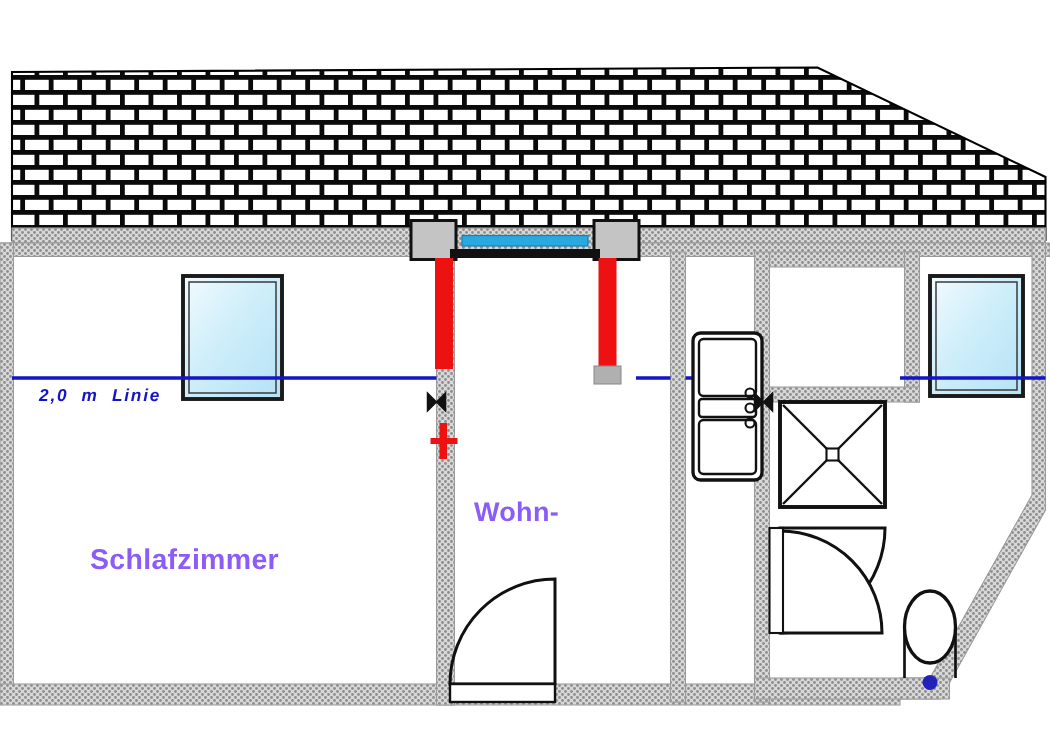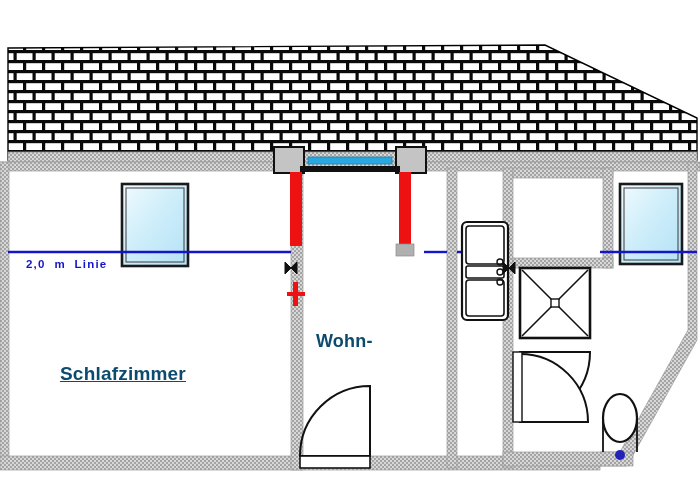--- a/index.html
+++ b/index.html
@@ -4,29 +4,29 @@
 <style>
   html,body{margin:0;padding:0;}
   body{
     width:700px;height:500px;background:#ffffff;overflow:hidden;
     font-family:"Liberation Sans", sans-serif;
     position:relative;
   }
   #plan{position:absolute;left:0;top:0;width:700px;height:500px;}
 
   .room-label{
-    position:absolute;font-weight:bold;color:#0c4a6e;
+    position:absolute;font-weight:bold;color:#8b5cf6;
     white-space:pre;text-align:center;line-height:1.15;
     pointer-events:none;
   }
-  #lbl-schlafzimmer{left:60px;top:363px;font-size:19px;letter-spacing:.2px;text-decoration:underline;}
+  #lbl-schlafzimmer{left:60px;top:363px;font-size:19px;letter-spacing:.2px;}
   #lbl-wohn{left:316px;top:290px;font-size:18px;letter-spacing:.2px;}
   #lbl-linie{
     position:absolute;left:26px;top:258px;font-size:11.5px;
-    color:#1414c8;font-weight:bold;letter-spacing:1.2px;white-space:pre;
+    color:#1414c8;font-weight:bold;letter-spacing:1.2px;white-space:pre;font-style:italic;
   }
 </style>
 </head>
 <body>
 
 <svg id="plan" viewBox="0 0 700 500">
   <defs>
 
     <pattern id="wallStipple" width="4" height="4" patternUnits="userSpaceOnUse">
       <rect width="4" height="4" fill="#d8d8d8"></rect>

